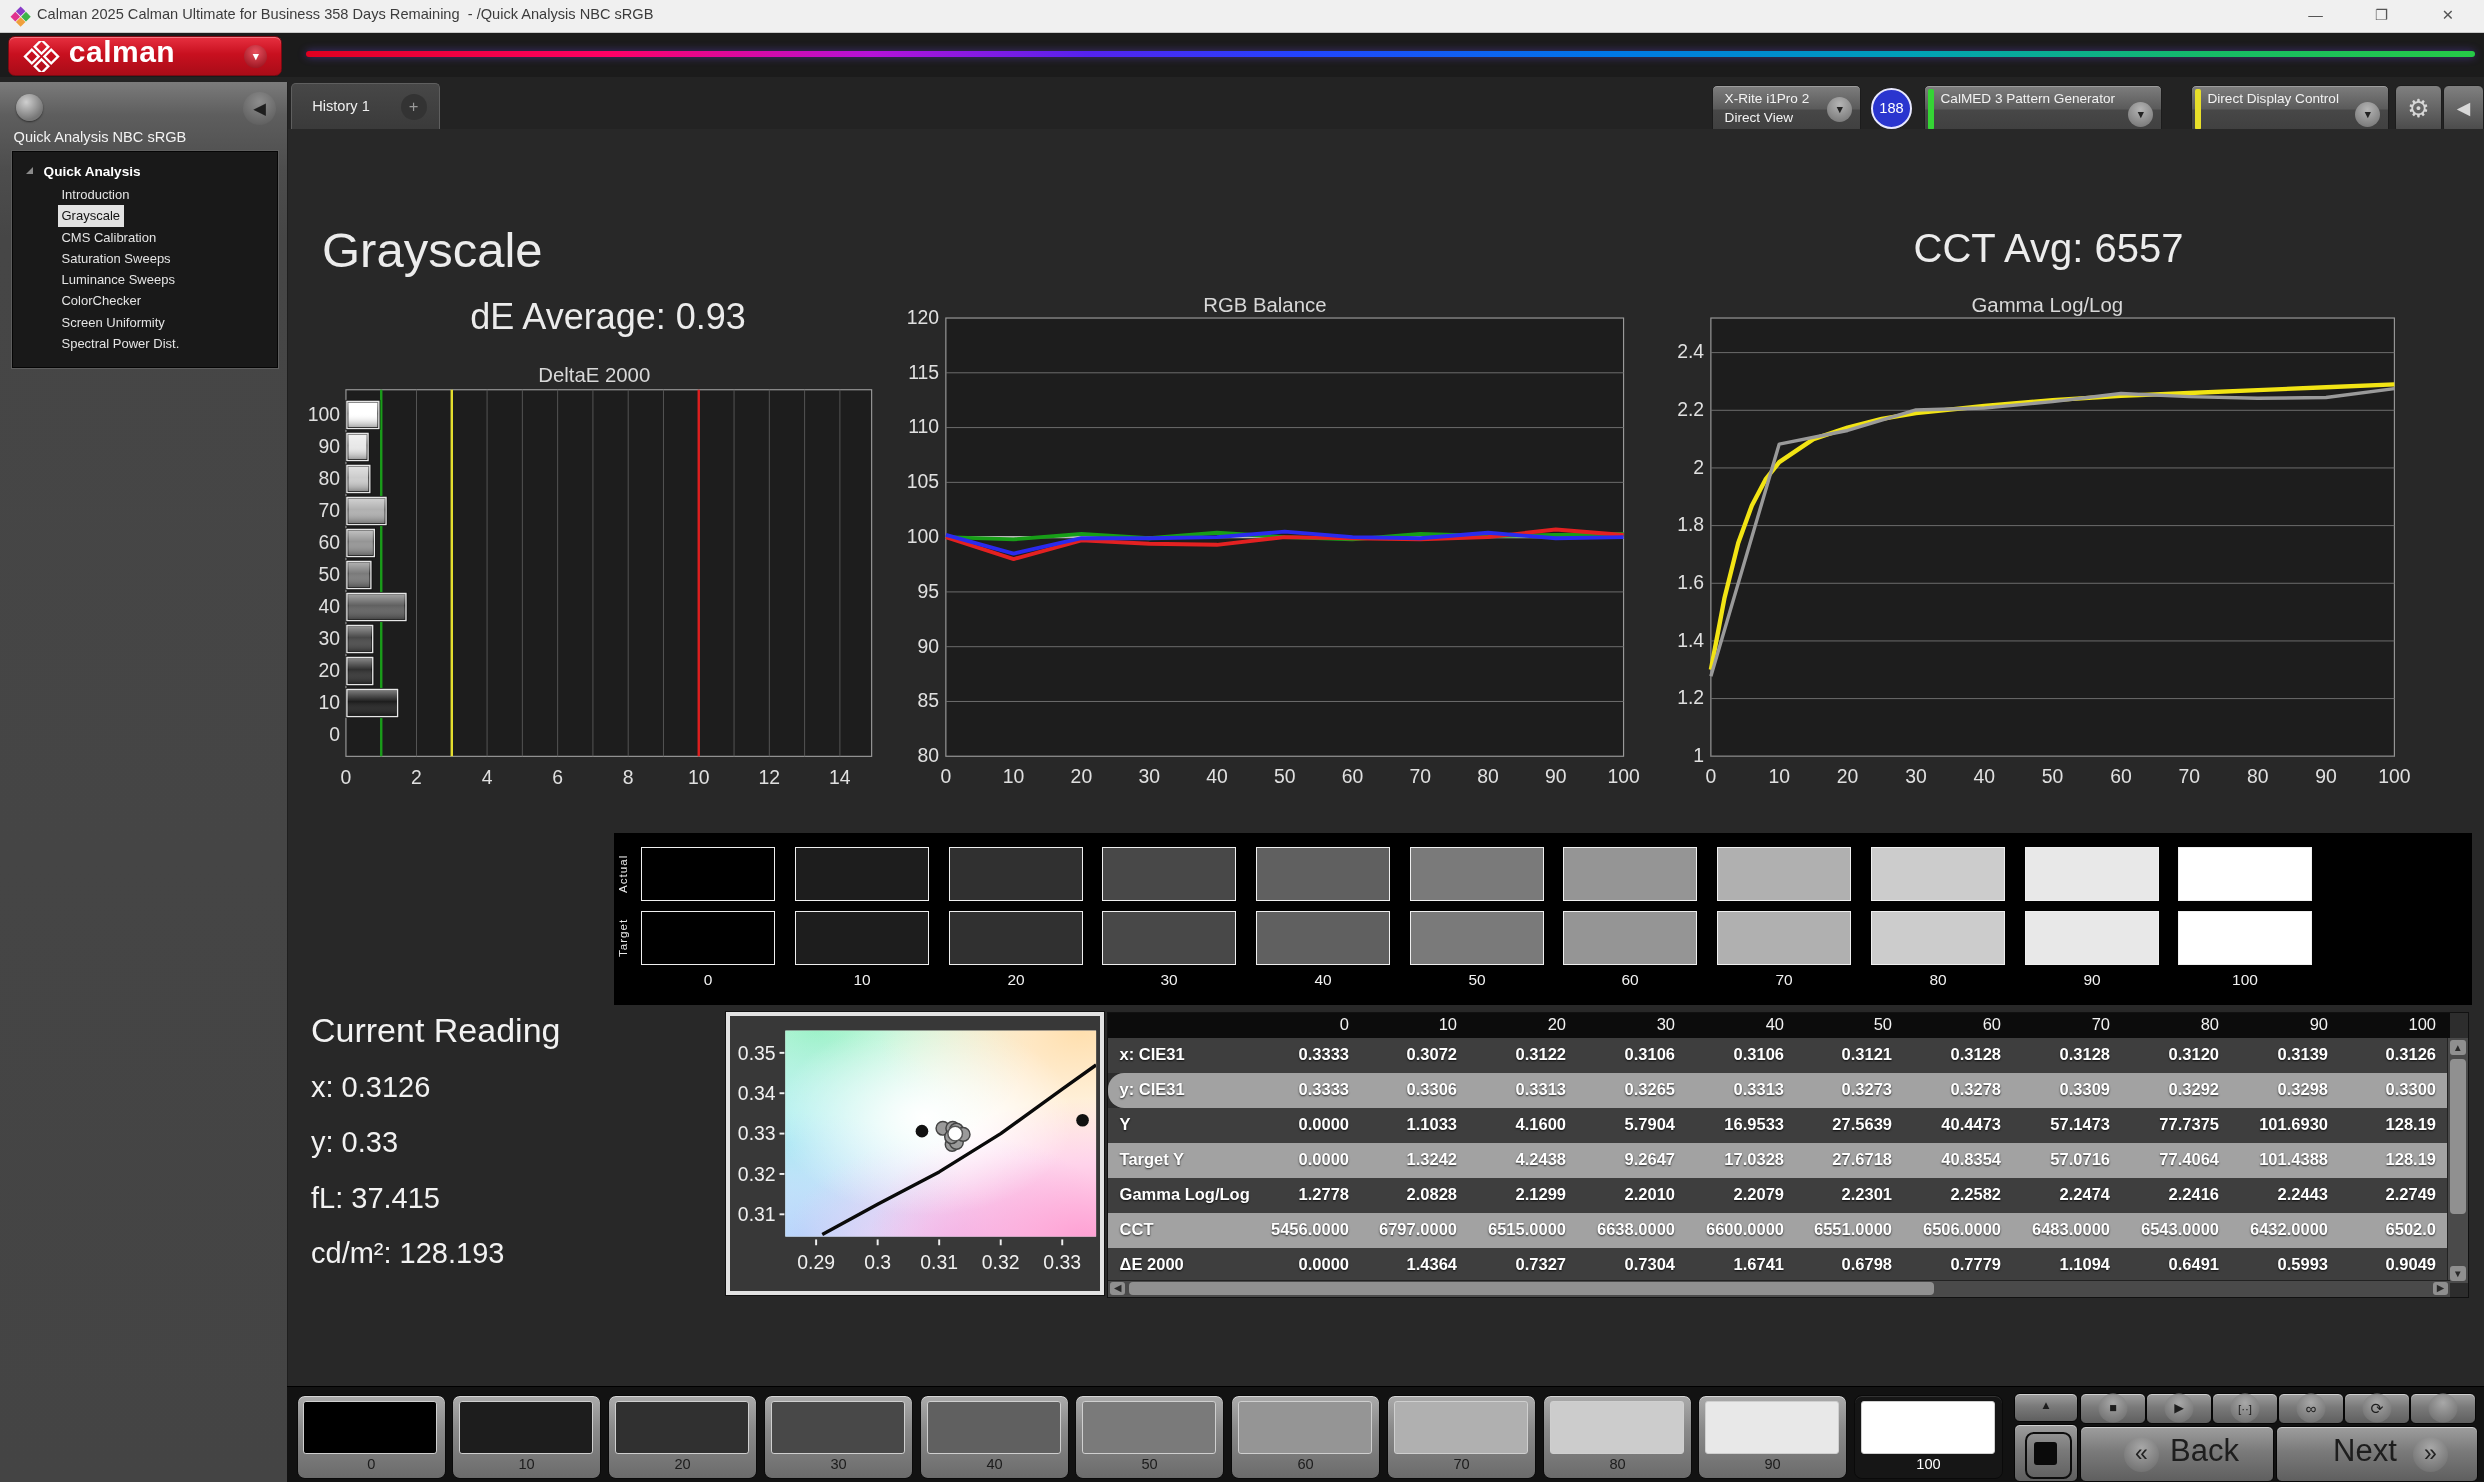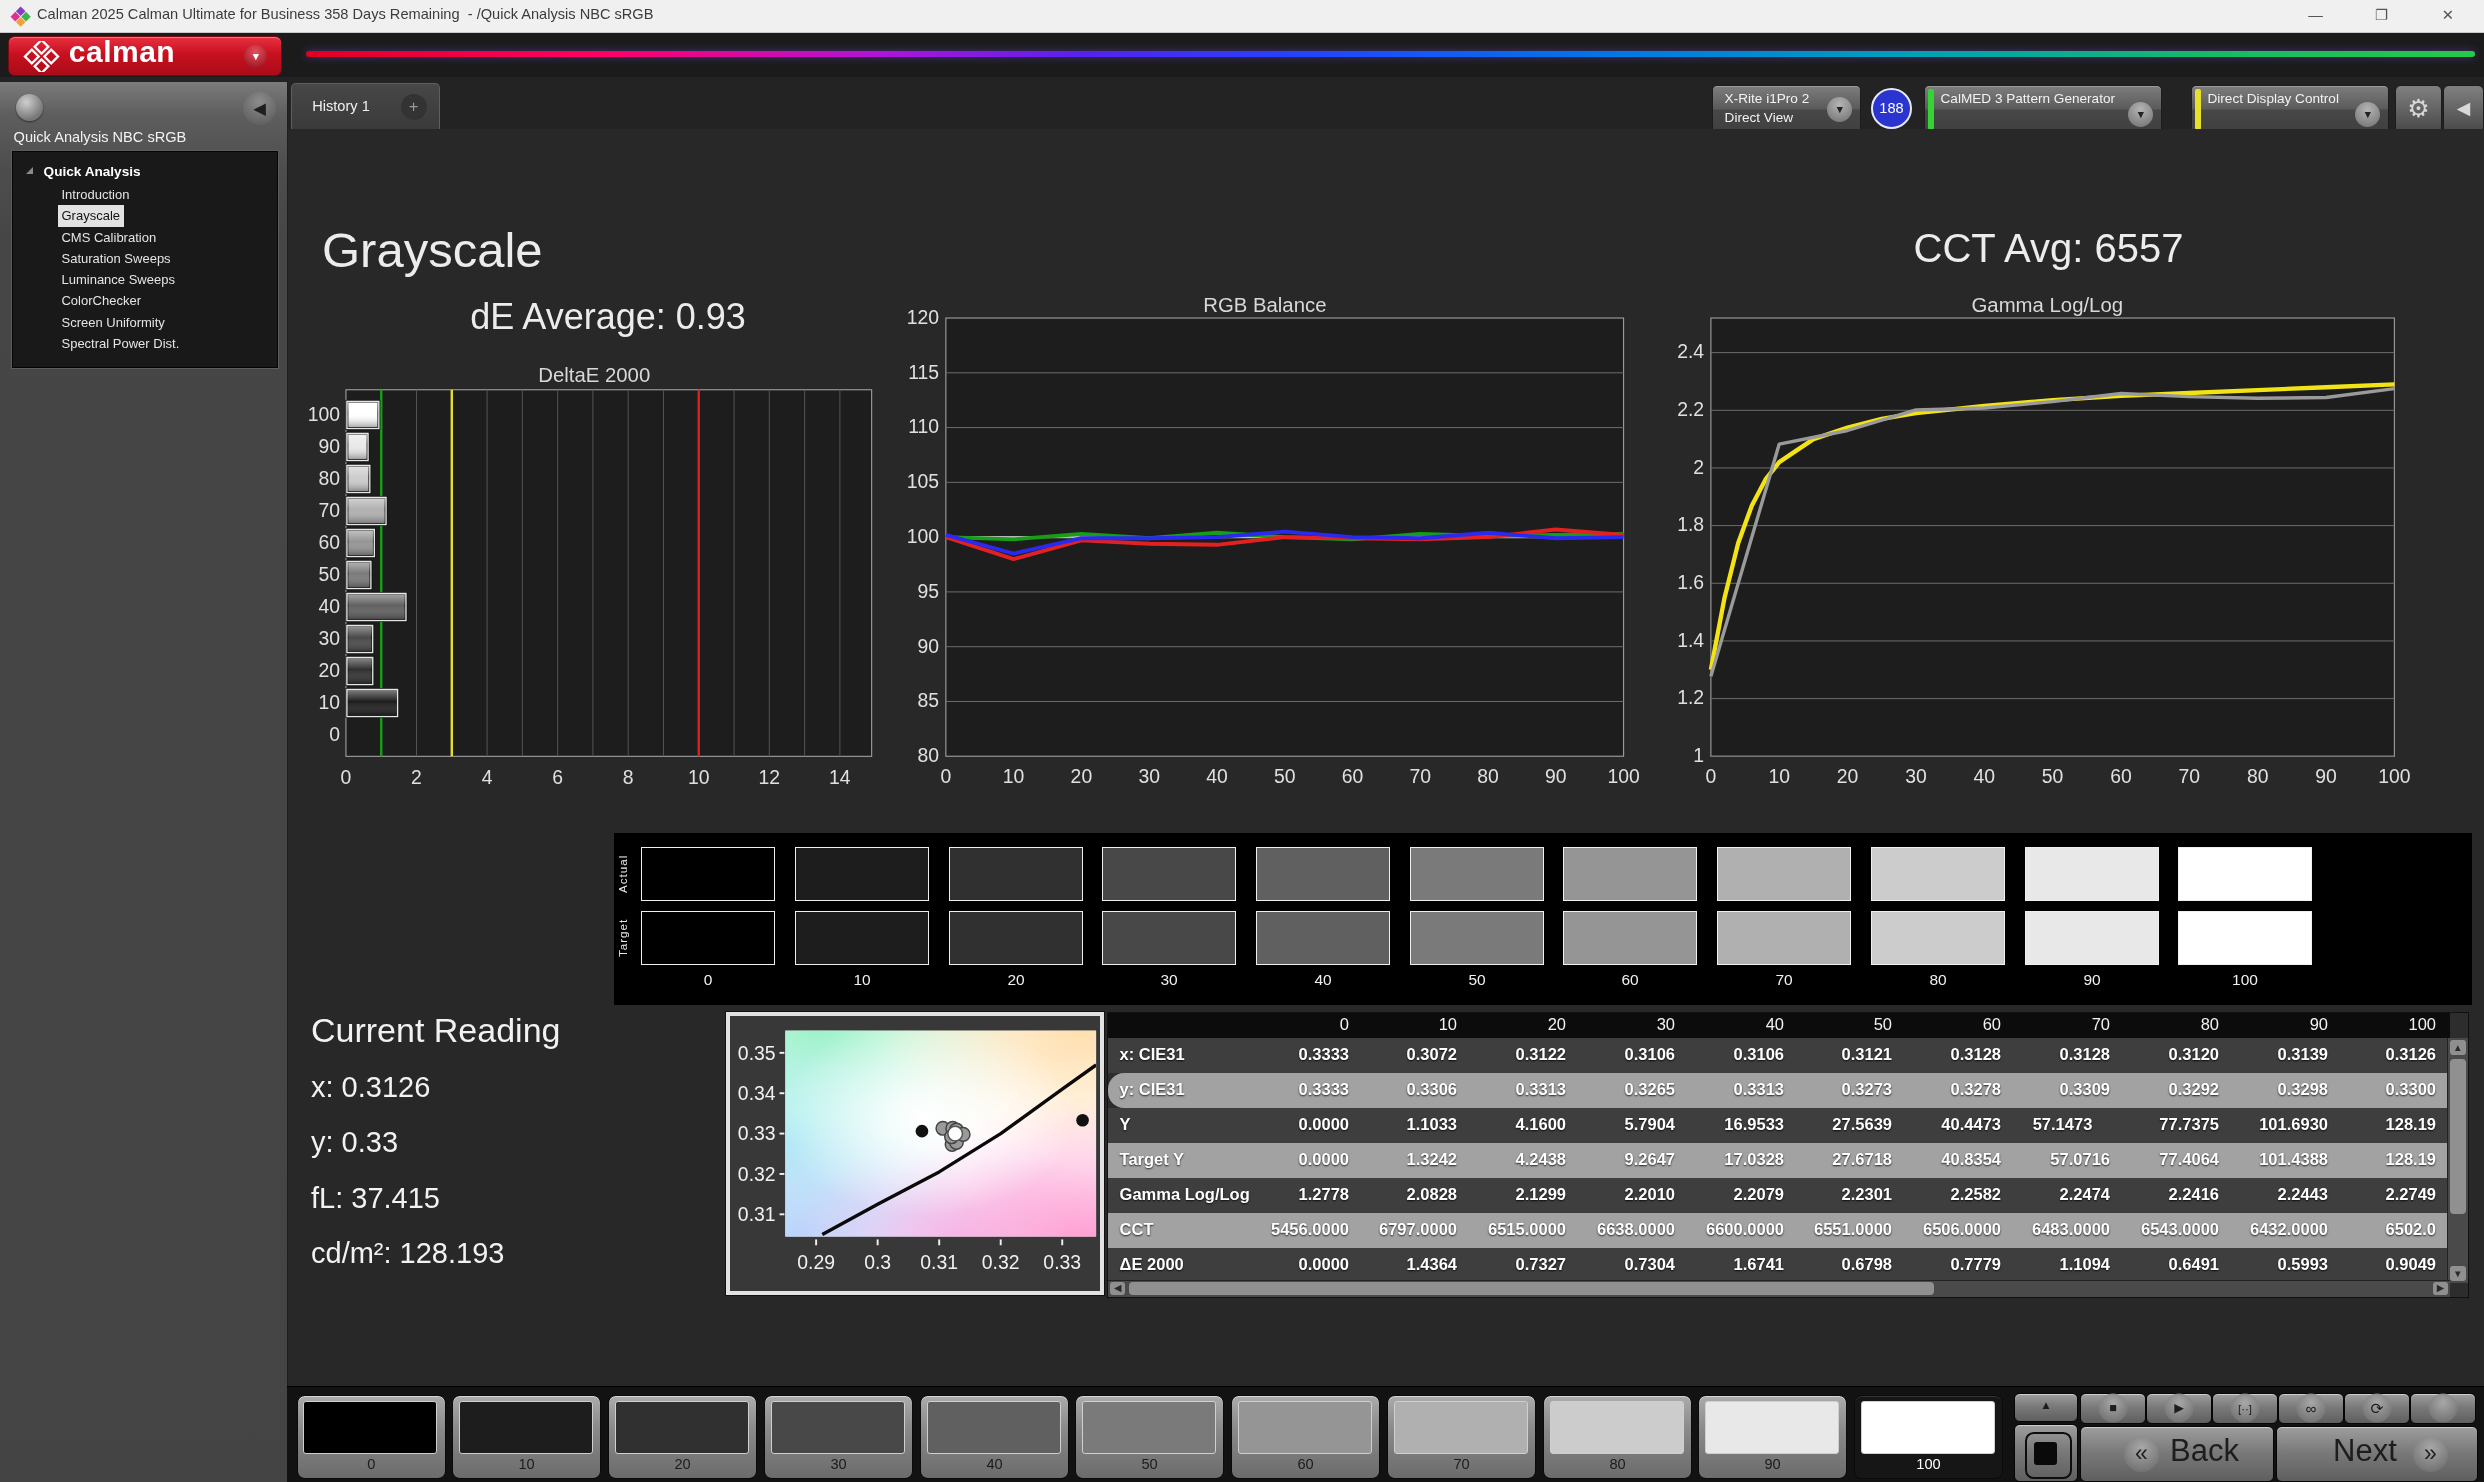--- a/index.html
+++ b/index.html
@@ -523,21 +523,21 @@
       </div>
       <div class="trow dark" style="top: 95px;">
         <div class="tlabel">Y</div>
         <div class="tcell" style="left: 146px; width: 95px;">0.0000</div>
         <div class="tcell" style="left: 254px; width: 95px;">1.1033</div>
         <div class="tcell" style="left: 363px; width: 95px;">4.1600</div>
         <div class="tcell" style="left: 472px; width: 95px;">5.7904</div>
         <div class="tcell" style="left: 581px; width: 95px;">16.9533</div>
         <div class="tcell" style="left: 689px; width: 95px;">27.5639</div>
         <div class="tcell" style="left: 798px; width: 95px;">40.4473</div>
-        <div class="tcell" style="left: 907px; width: 95px; text-align: center;">57.1473</div>
+        <div class="tcell" style="left: 907px; width: 95px;">57.1473</div>
         <div class="tcell" style="left: 1016px; width: 95px;">77.7375</div>
         <div class="tcell" style="left: 1125px; width: 95px;">101.6930</div>
         <div class="tcell" style="left: 1233px; width: 95px;">128.19</div>
       </div>
       <div class="trow light" style="top: 130px;">
         <div class="tlabel">Target Y</div>
         <div class="tcell" style="left: 146px; width: 95px;">0.0000</div>
         <div class="tcell" style="left: 254px; width: 95px;">1.3242</div>
         <div class="tcell" style="left: 363px; width: 95px;">4.2438</div>
         <div class="tcell" style="left: 472px; width: 95px;">9.2647</div>

